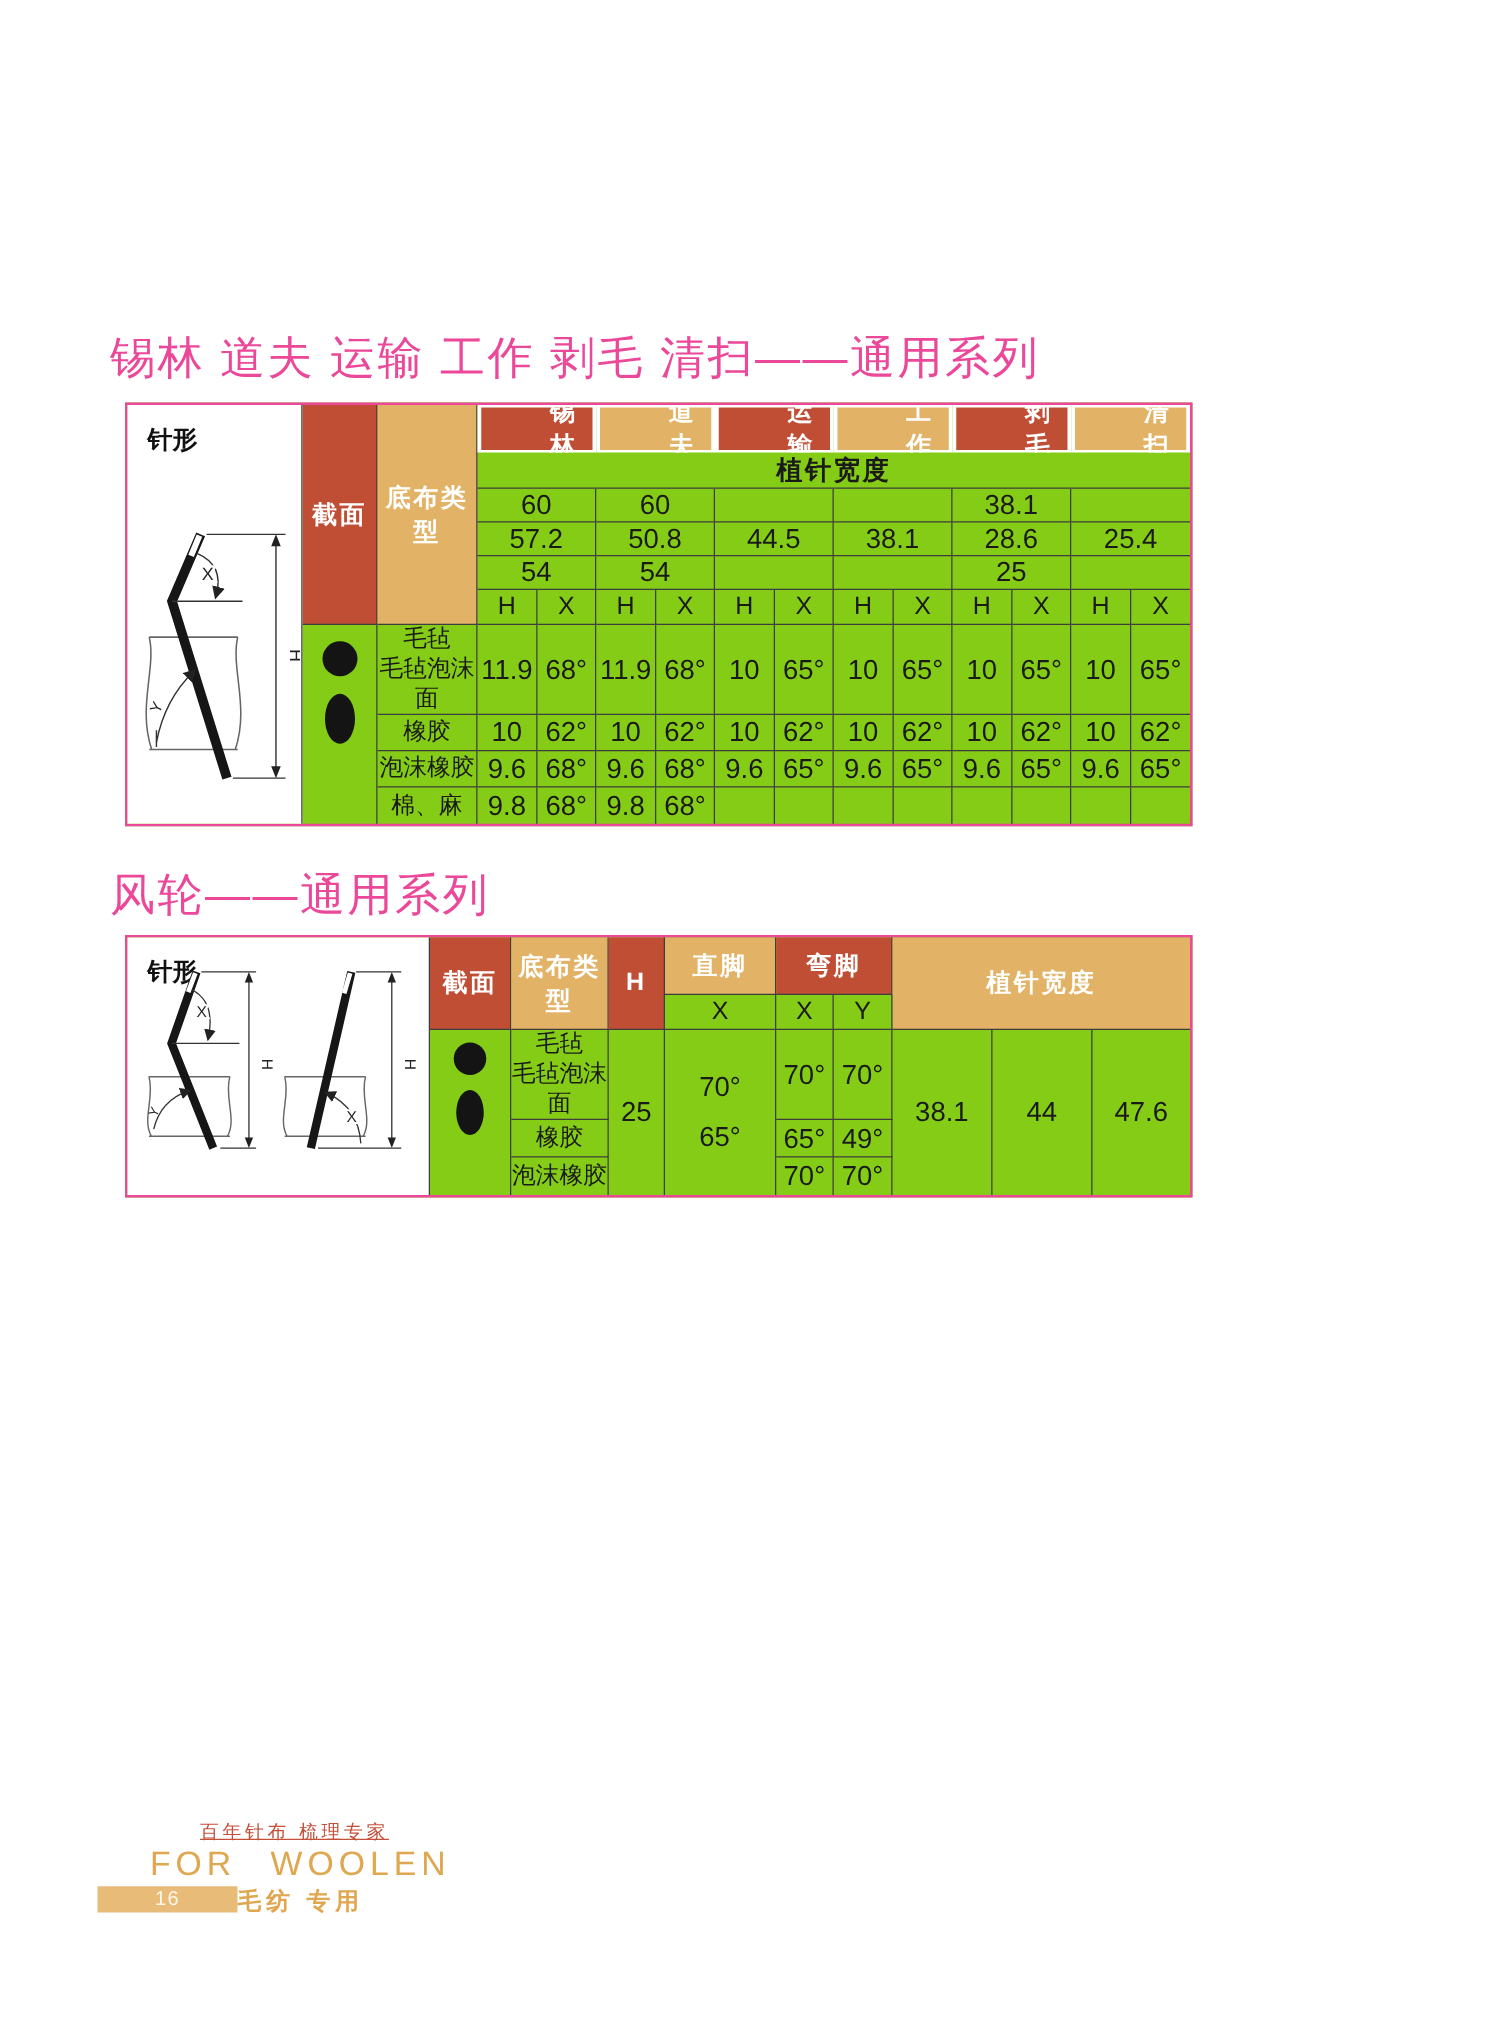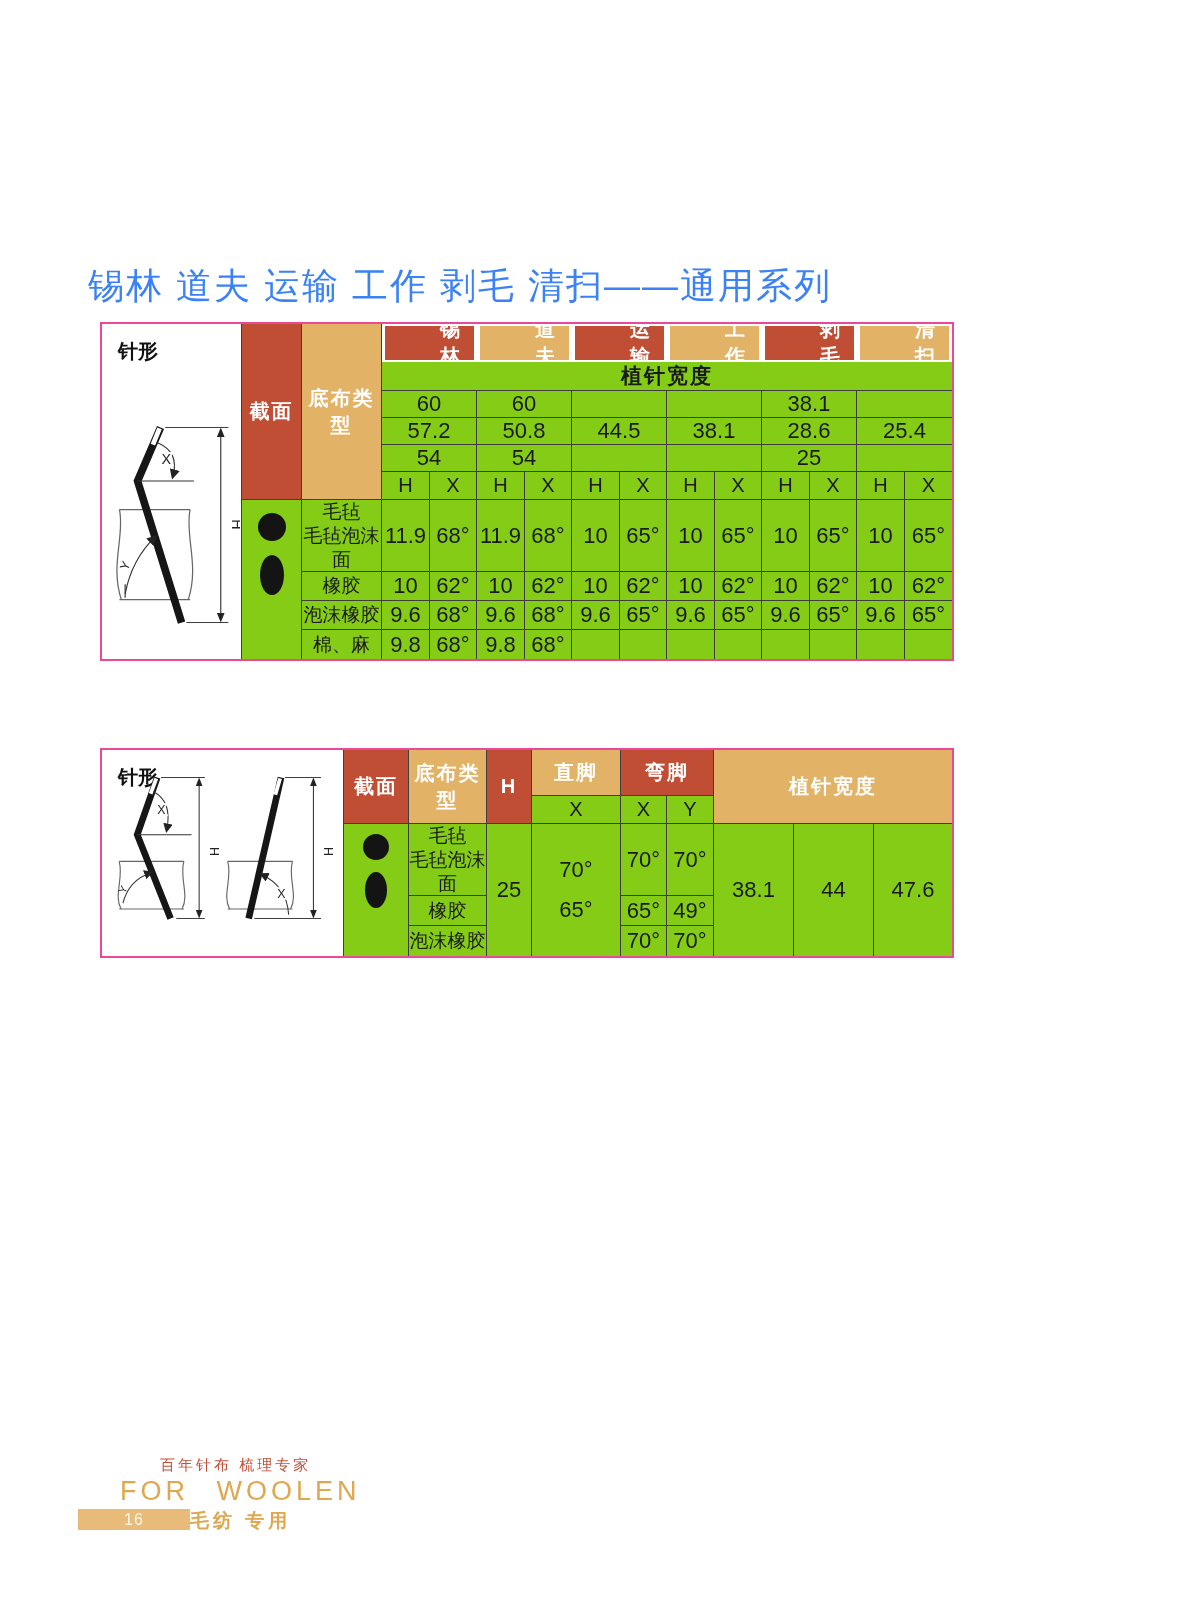--- a/index.html
+++ b/index.html
@@ -2,21 +2,21 @@
 <html><head>
 <meta charset="utf-8">
 <style>
   html,body { margin:0; padding:0; background:#e8e8e8; }
   .page {
     position:relative; width:1200px; height:1616px; margin:0 auto;
     background:#ffffff; font-family:"Liberation Sans", sans-serif; color:#1a1a1a;
     overflow:hidden; box-shadow:0 0 4px rgba(0,0,0,.25);
   }
   .sec-title { position:absolute; left:88px; font-size:36px; font-weight:400;
-    color:#3b82f6; letter-spacing:2px; white-space:nowrap; }
+    color:#ec4899; letter-spacing:2px; white-space:nowrap; }
   #title1 { top:262px; }
   #title2 { top:692px; }
 
   .table-frame { position:absolute; left:100px; border:2px solid #ec4899; background:#84cc16; }
   #frame1 { top:322px; }
   #frame2 { top:748px; }
 
   table { border-collapse:separate; border-spacing:0; table-layout:fixed; }
   td { border-right:1px solid #3e3e3e; border-bottom:1px solid #3e3e3e;
        text-align:center; vertical-align:middle; padding:0; font-size:22px; overflow:hidden; }
@@ -48,21 +48,21 @@
   #t1 .dot-circle { width:28px; height:28px; margin-top:13px; }
   #t1 .dot-oval   { width:24px; height:40px; margin-top:14px; }
   #t2 .dot-circle { width:26px; height:26px; margin-top:10px; }
   #t2 .dot-oval   { width:22px; height:36px; margin-top:12px; }
 
   .stacked { display:flex; flex-direction:column; justify-content:center; gap:14px; height:100%; }
 
   
   .footer { position:absolute; left:78px; top:1452px; width:260px; }
   .footer .tagline { position:absolute; left:82px; top:4px; font-size:15px; letter-spacing:3px;
-      color:#c4503a; white-space:nowrap; }
+      color:#c4503a; white-space:nowrap;text-decoration:underline; }
   .footer .brand { position:absolute; left:42px; top:24px; font-size:27px; font-weight:400;
       letter-spacing:4px; word-spacing:16px; color:#dfa74f; white-space:nowrap; }
   .footer .page-bar { position:absolute; left:0; top:57px; width:112px; height:21px;
       background:#e8bc78; display:flex; align-items:center; justify-content:center; }
   .footer .page-num { color:#fdf6ea; font-size:16px; letter-spacing:1px; }
   .footer .subtitle { position:absolute; left:112px; top:56px; font-size:19px; font-weight:bold;
       letter-spacing:4px; color:#dfa74f; white-space:nowrap; }
 
   svg text { font-family:"Liberation Sans", sans-serif; fill:#222; }
 </style>
@@ -254,20 +254,21 @@
         <td class="num nb-b"></td>
         <td class="num nb-b"></td>
         <td class="num nb-b"></td>
         <td class="num nb-b"></td>
         <td class="num nb-r nb-b"></td>
       </tr>
     </tbody>
       </table>
   </div>
 
+  <div class="sec-title" id="title2">风轮——通用系列</div>
 
   <div class="table-frame" id="frame2">
     <table id="t2">
       <colgroup>
         <col style="width:242px">
           <col style="width:65px">
           <col style="width:78px">
           <col style="width:45px">
         <col style="width:89px">
           <col style="width:46px">

